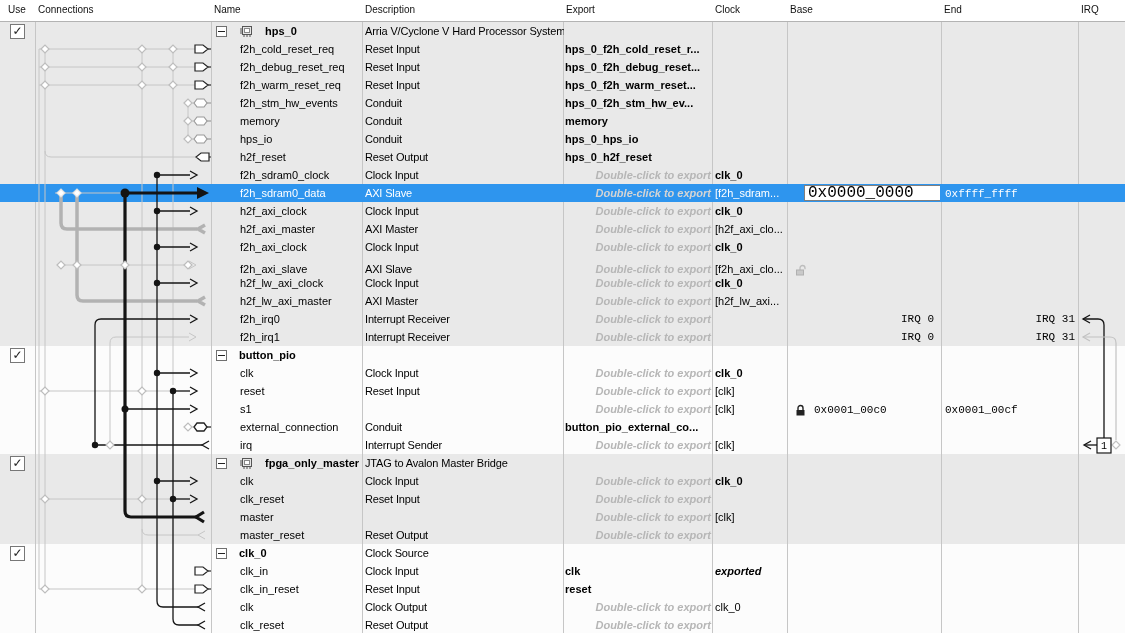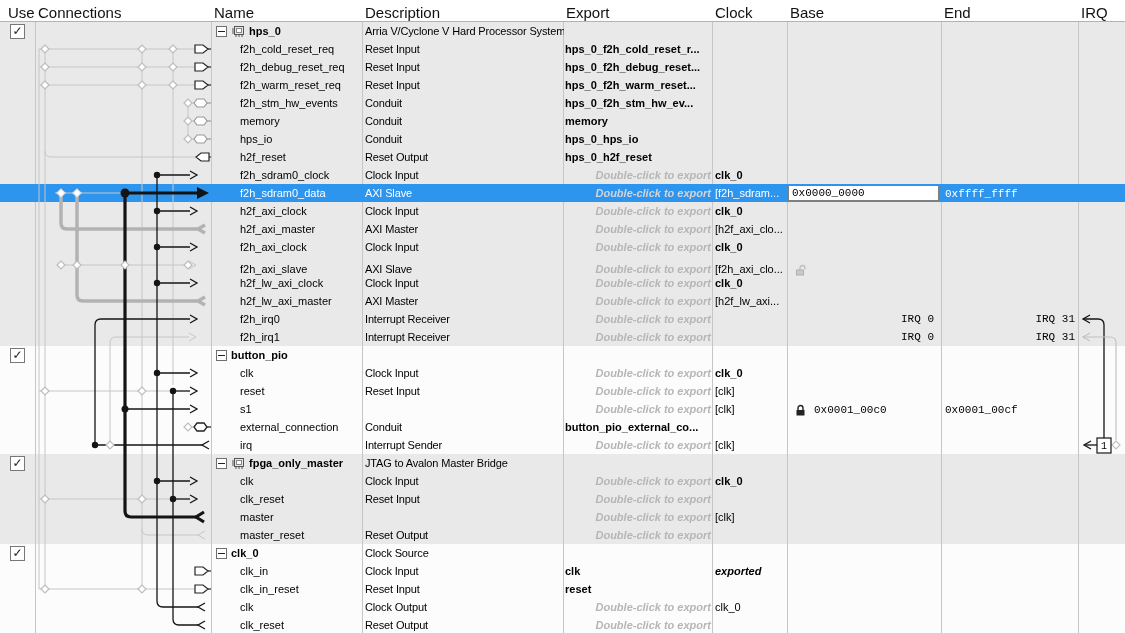--- a/index.html
+++ b/index.html
@@ -2,50 +2,50 @@
 <html><head>
 <meta charset="utf-8">
 <style>
   html,body{margin:0;padding:0;background:#fff;}
   #app{position:relative;width:1125px;height:633px;overflow:hidden;
        font-family:"Liberation Sans",sans-serif;font-size:11px;color:#000;background:#fff;}
   .band{position:absolute;left:0;width:1125px;z-index:0;}
   .vsep{position:absolute;top:0;width:1px;height:633px;background:#c6c6c6;z-index:1;}
   .hdr{position:absolute;top:0;left:0;width:1125px;height:21px;background:#ffffff;
        border-bottom:1px solid #b3b3b3;z-index:3;}
-  .hc{position:absolute;top:4px;font-size:15px;color:#111;white-space:nowrap;}
+  .hc{position:absolute;top:4px;font-size:10px;color:#111;white-space:nowrap;}
   #rows{position:absolute;left:0;top:0;width:1125px;height:633px;z-index:2;}
   .row{position:absolute;left:0;width:1125px;height:18px;}
   .row.sel{background:#2e95ee;color:#fff;}
   .cell{position:absolute;top:0;height:18px;line-height:18px;white-space:nowrap;overflow:hidden;}
   .c-name{left:211px;width:150px;}
   .c-desc{left:362px;width:199px;padding-left:3px;letter-spacing:-0.15px;}
   .c-exp{left:563px;width:148px;}
   .c-clk{left:712px;width:74px;padding-left:3px;}
   .c-base{left:787px;width:153px;}
   .c-end{left:941px;width:136px;padding-left:4px;}
-  .comp{display:flex;align-items:center;gap:4px;padding-left:5px;}
+  .comp{display:flex;align-items:center;gap:12px;padding-left:5px;}
   .nm{font-weight:bold;}
   .pnm{display:block;padding-left:29px;}
   .tree{width:9px;height:9px;border:1px solid #6f6f6f;background:#fff;position:relative;flex:0 0 9px;}
   .tree::after{content:"";position:absolute;left:1px;right:1px;top:4px;height:1px;background:#222;}
   .chip{display:inline-flex;flex:0 0 14px;}
   .cb{position:absolute;left:10px;top:2px;width:13px;height:13px;border:1px solid #777;
       background:#fff;font-size:12px;line-height:12px;text-align:center;color:#222;}
   .exp-name{font-weight:bold;padding-left:2px;}
   .exp-dce{font-style:italic;font-weight:bold;color:#b6b6b6;text-align:right;padding-right:5px;}
   .sel .exp-dce{color:#d4d4d4;}
   .ck-b{font-weight:bold;}
   .ck-i{font-weight:bold;font-style:italic;}
   .mono{font-family:"Liberation Mono","DejaVu Sans Mono",monospace;}
   .num-r{display:block;text-align:right;padding-right:6px;}
   .hex-l{display:inline-block;margin-left:8px;}
   .lk{display:inline-block;vertical-align:middle;margin-left:8px;line-height:0;}
-  .editbox{position:absolute;left:1px;top:1px;width:146px;height:14px;background:#fff;
-           border:1px solid #7f7f7f;color:#000;line-height:14px;padding-left:3px;font-size:11px;}
+  .editbox{position:absolute;left:17px;top:1px;width:146px;height:14px;background:#fff;
+           border:1px solid #7f7f7f;color:#000;line-height:14px;padding-left:3px;font-size:16px;}
   #wires{position:absolute;left:0;top:0;z-index:4;pointer-events:none;}
 </style>
 </head>
 <body>
 
 <div id="app">
 
   <div class="band" style="top:22px;height:324px;background:#e9e9e9;"></div>
   <div class="band" style="top:346px;height:108px;background:#fcfcfc;"></div>
   <div class="band" style="top:454px;height:90px;background:#e9e9e9;"></div>

